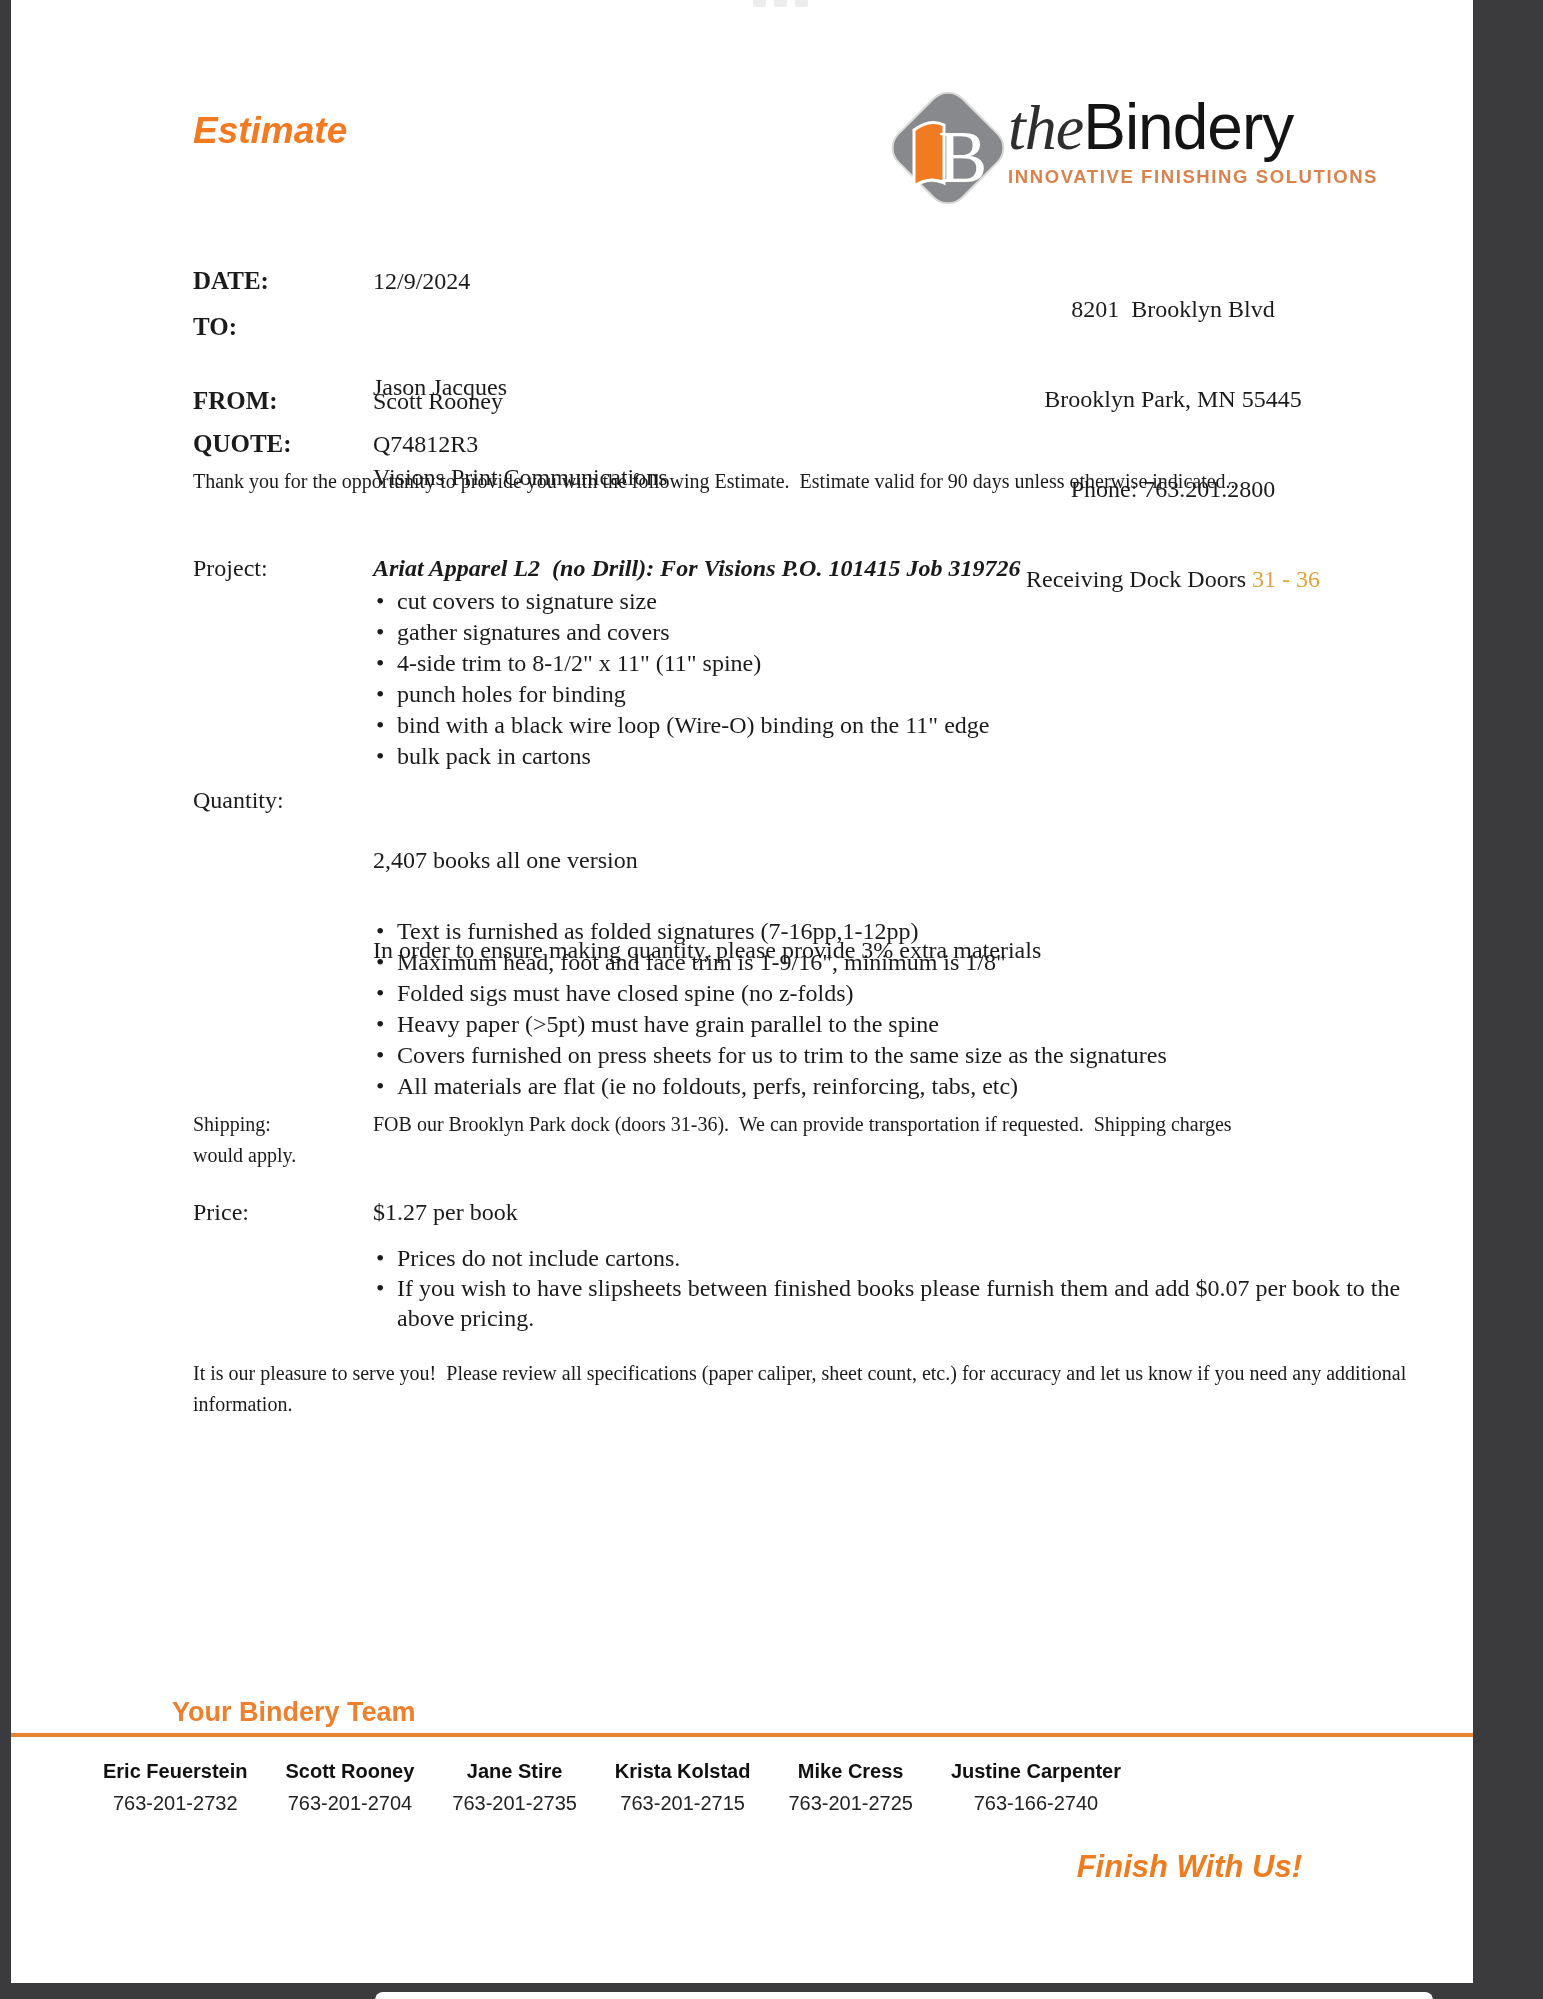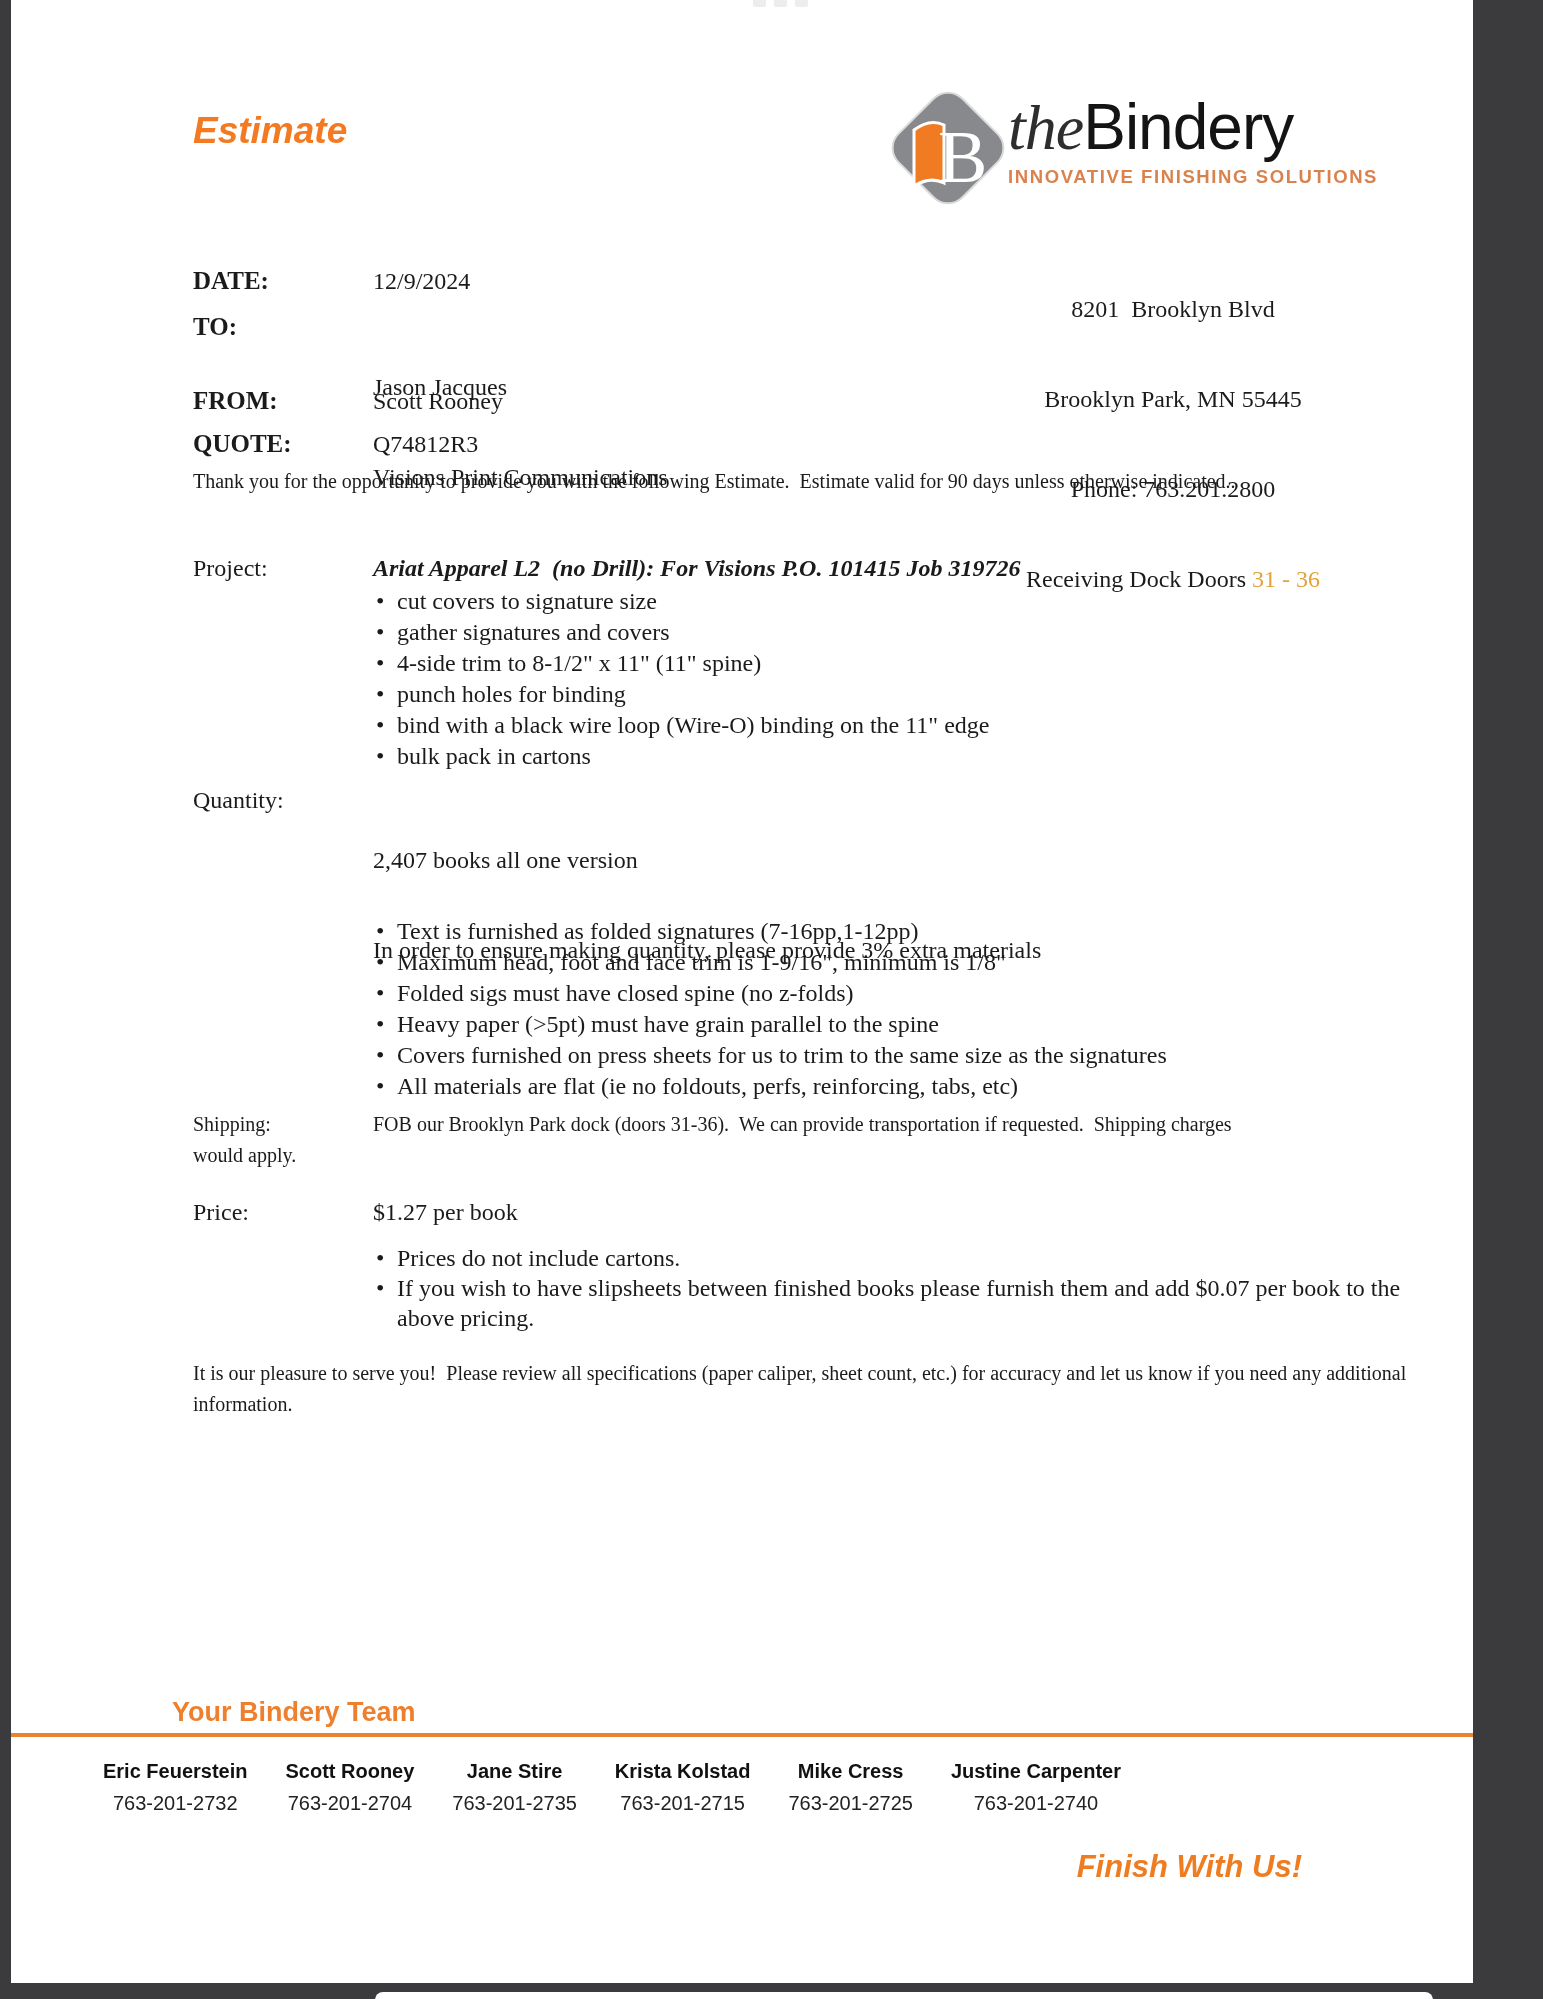--- a/index.html
+++ b/index.html
@@ -178,21 +178,21 @@
     <div class="team-member">
       <div class="member-name">Krista Kolstad</div>
       <div class="member-phone">763-201-2715</div>
     </div>
     <div class="team-member">
       <div class="member-name">Mike Cress</div>
       <div class="member-phone">763-201-2725</div>
     </div>
     <div class="team-member">
       <div class="member-name">Justine Carpenter</div>
-      <div class="member-phone">763-201-2740</div>
+      <div class="member-phone">763-166-2740</div>
     </div>
   </div>
 
   <div class="abs finish-tagline">Finish With Us!</div>
 
   <div class="abs left-strip"></div>
   <div class="abs bottom-bar">
     <div class="bottom-card"></div>
   </div>
 

